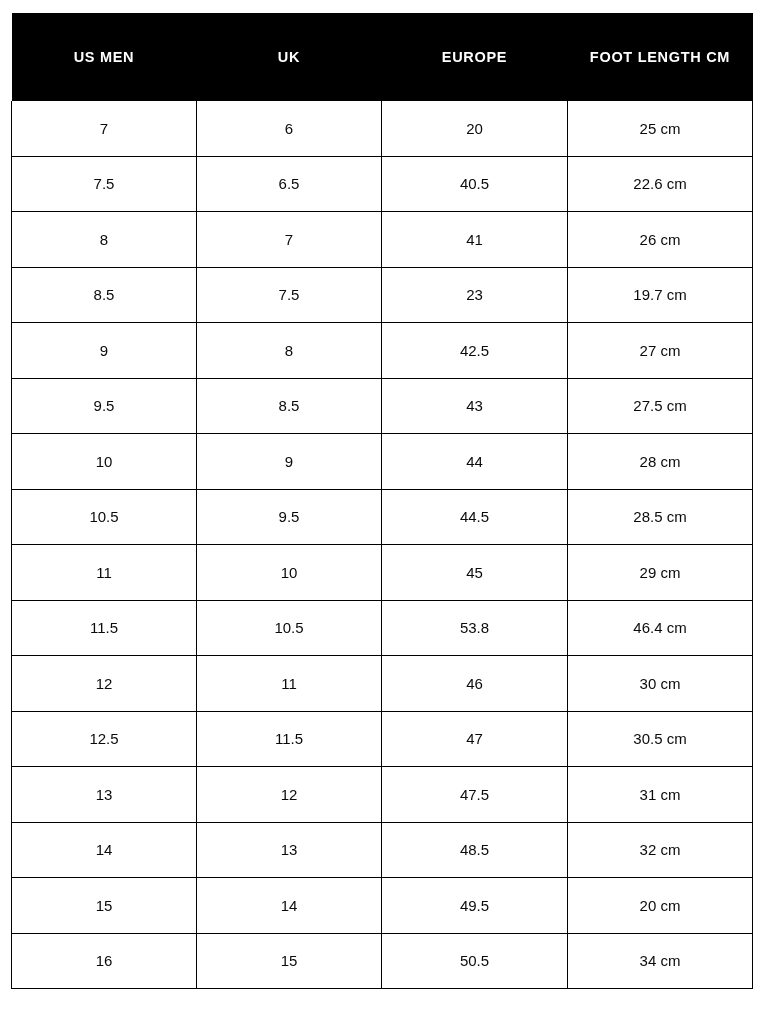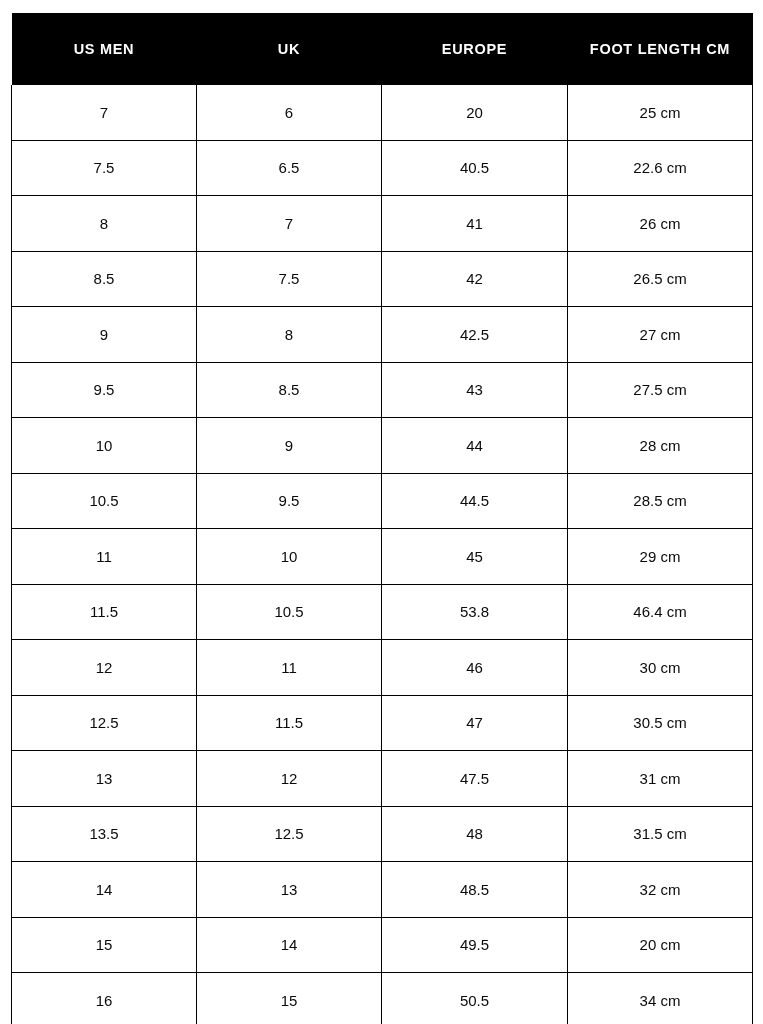--- a/index.html
+++ b/index.html
@@ -38,21 +38,21 @@
   thead th {
     height: 72px;
     background: #000000;
     color: #ffffff;
     font-size: 14.5px;
     font-weight: bold;
     letter-spacing: 0.7px;
     text-align: center;
     vertical-align: middle;
     border: none;
-    padding: 0;
+    padding: 8px;
     white-space: nowrap;
   }
 
   tbody td {
     height: 54.5px;
     border: 1.6px solid #000000;
     text-align: center;
     vertical-align: middle;
     font-size: 15px;
     font-weight: normal;
@@ -99,22 +99,22 @@
         </tr>
         <tr>
           <td>8</td>
           <td>7</td>
           <td>41</td>
           <td>26 cm</td>
         </tr>
         <tr>
           <td>8.5</td>
           <td>7.5</td>
-          <td>42</td>
-          <td>26.5 cm</td>
+          <td>23</td>
+          <td>19.7 cm</td>
         </tr>
         <tr>
           <td>9</td>
           <td>8</td>
           <td>42.5</td>
           <td>27 cm</td>
         </tr>
         <tr>
           <td>9.5</td>
           <td>8.5</td>
@@ -157,26 +157,20 @@
           <td>47</td>
           <td>30.5 cm</td>
         </tr>
         <tr>
           <td>13</td>
           <td>12</td>
           <td>47.5</td>
           <td>31 cm</td>
         </tr>
         <tr>
-          <td>13.5</td>
-          <td>12.5</td>
-          <td>48</td>
-          <td>31.5 cm</td>
-        </tr>
-        <tr>
           <td>14</td>
           <td>13</td>
           <td>48.5</td>
           <td>32 cm</td>
         </tr>
         <tr>
           <td>15</td>
           <td>14</td>
           <td>49.5</td>
           <td>20 cm</td>

